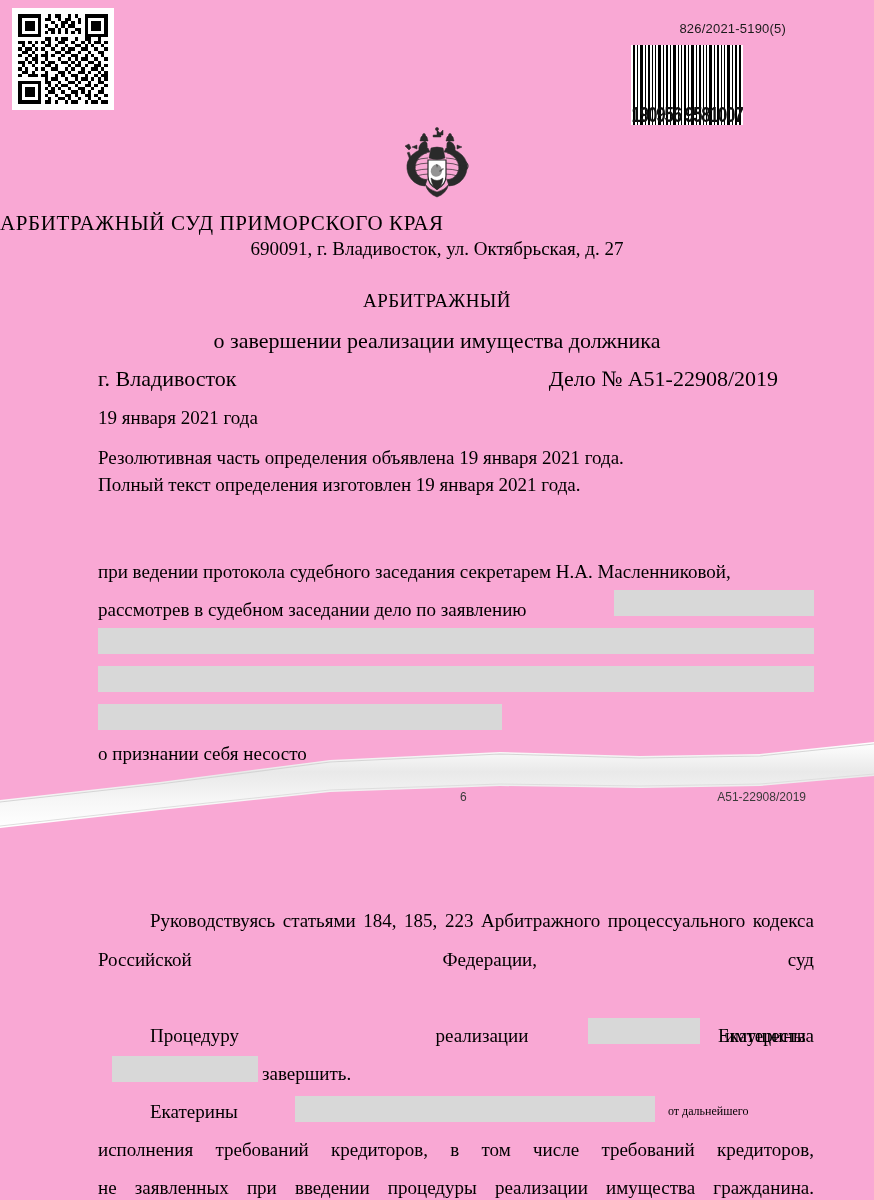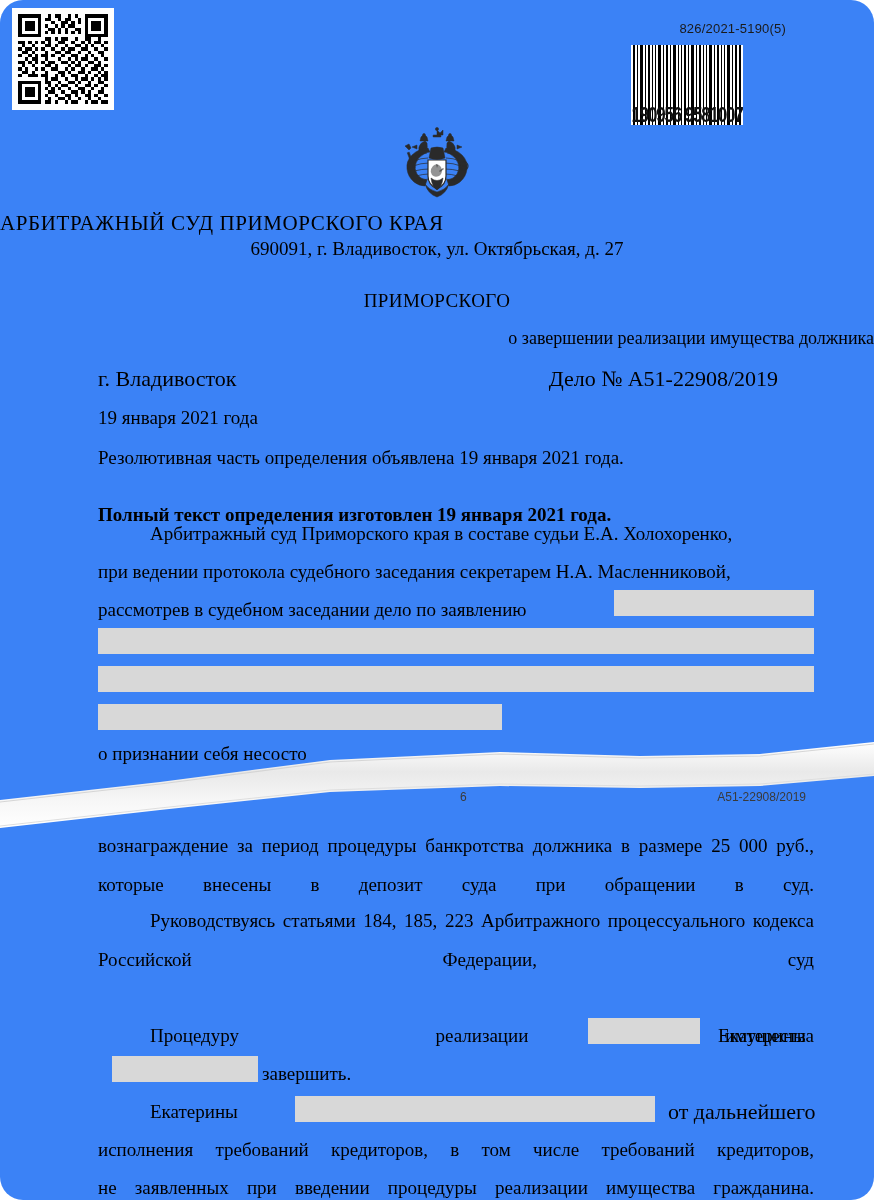--- a/index.html
+++ b/index.html
@@ -10,23 +10,22 @@
   }
   body {
     font-family: "Liberation Serif", "DejaVu Serif", serif;
     color: #000000;
   }
   .page {
     position: relative;
     width: 874px;
     height: 1200px;
     margin: 0 auto;
-    background: #3b82f6;
+    background: #f9a8d4;
     overflow: hidden;
-    border-radius: 23px;
   }
 
   
   .qr-box {
     position: absolute;
     left: 12px;
     top: 8px;
     width: 102px;
     height: 102px;
     background: #ffffff;
@@ -103,22 +102,22 @@
     top: 290px;
     left: 0; right: 0;
     text-align: center;
     font-size: 19px;
     letter-spacing: 0.4px;
   }
   .doc-subtitle {
     position: absolute;
     top: 328px;
     left: 0; right: 0;
-    text-align: right;
-    font-size: 18px;
+    text-align: center;
+    font-size: 22px;
   }
 
   
   .meta-row {
     position: absolute;
     top: 366px;
     left: 98px;
     width: 680px;
     font-size: 22px;
   }
@@ -509,37 +508,34 @@
         </g>
 
         <path d="M36 52 q6 5 12 0 q-1 9-6 12 q-5-3-6-12 z"></path>
         <path d="M30 58 q4 6 12 8 q8-2 12-8 q-3 10-12 13 q-9-3-12-13 z"></path>
       </g>
     </svg>
   </div>
 
   <div class="court-name">АРБИТРАЖНЫЙ СУД ПРИМОРСКОГО КРАЯ</div>
   <div class="court-address">690091, г. Владивосток, ул. Октябрьская, д. 27</div>
-  <div class="doc-title">ПРИМОРСКОГО</div>
+  <div class="doc-title">АРБИТРАЖНЫЙ</div>
   <div class="doc-subtitle">о завершении реализации имущества должника</div>
 
   <div class="meta-row">
     <span class="city">г. Владивосток</span>
     <span class="case">Дело № А51-22908/2019</span>
   </div>
 
   <div class="meta-date">19 января 2021 года</div>
 
   <div class="para" style="top: 439px;">Резолютивная часть определения объявлена 19 января 2021 года.</div>
 
-  <div class="para" style="top: 496px; font-weight: bold;">Полный текст определения изготовлен 19 января 2021 года.</div>
-
-  <div class="para" style="top: 515px;">
-    <span class="indent"></span><span>Арбитражный суд Приморского края в составе судьи Е.А. Холохоренко,</span>
-  </div>
+  <div class="para" style="top: 466px;">Полный текст определения изготовлен 19 января 2021 года.</div>
+
   <div class="para" style="top: 591px;">
     <span>рассмотрев в судебном заседании дело по заявлению</span>
   </div>
   <div class="para" style="top: 553px;">при ведении протокола судебного заседания секретарем Н.А. Масленниковой,</div>
 
   <div class="redact-abs" style="left:614px; top:590px; width:200px; height:26px;"></div>
   <div class="redact-abs" style="left:98px; top:628px; width:716px; height:26px;"></div>
   <div class="redact-abs" style="left:98px; top:666px; width:716px; height:26px;"></div>
   <div class="redact-abs" style="left:98px; top:704px; width:404px; height:26px;"></div>
 
@@ -559,38 +555,37 @@
       <path d="M0 60 L160 42 L330 20 L500 12 L640 16 L760 14 L874 2" fill="none" stroke="#d5d5d5" stroke-width="1.1"></path>
       <path d="M0 84 L160 66 L330 48 L500 42 L640 44 L760 42 L874 32" fill="none" stroke="#dedede" stroke-width="1"></path>
     </svg>
   </div>
 
   <div class="page-marker">
     <span class="pg-num">6</span>
     <span class="pg-case">А51-22908/2019</span>
   </div>
 
-  <div class="para just-all" style="top: 826px; line-height: 39px;">вознаграждение за период процедуры банкротства должника в размере 25 000 руб., которые внесены в депозит суда при обращении в суд.</div>
 
   <div class="para just-all" style="top: 901px; line-height: 39px;">
     <span class="indent"></span><span>Руководствуясь статьями 184, 185, 223 Арбитражного процессуального кодекса Российской Федерации, суд</span>
   </div>
 
 
   <div class="para just-all" style="top: 1016px; line-height: 39px;">
     <span class="indent"></span><span>Процедуру реализации имущества</span>
   </div>
   <div class="redact-abs" style="left:588px; top:1018px; width:112px; height:26px;"></div>
   <div style="position:absolute; left:718px; top:1016px; font-size:19px; line-height:39px;">Екатерины</div>
 
   <div class="redact-abs" style="left:112px; top:1056px; width:146px; height:26px;"></div>
   <div style="position:absolute; left:262px; top:1054px; font-size:19px; line-height:39px;">завершить.</div>
 
   <div class="para" style="top: 1092px; line-height: 39px;">
     <span class="indent"></span><span>Екатерины</span>
   </div>
   <div class="redact-abs" style="left:295px; top:1096px; width:360px; height:26px;"></div>
-  <div style="position:absolute; left:668px; top:1092px; font-size:22px; line-height:39px; white-space:nowrap;">от дальнейшего</div>
+  <div style="position:absolute; left:668px; top:1092px; font-size:12px; line-height:39px; white-space:nowrap;">от дальнейшего</div>
 
   <div class="para just-all" style="top: 1130px; line-height: 39px;">исполнения требований кредиторов, в том числе требований кредиторов,</div>
   <div class="para just-all" style="top: 1168px; line-height: 39px;">не заявленных при введении процедуры реализации имущества гражданина.</div>
 
 </div>
 
 </body></html>

